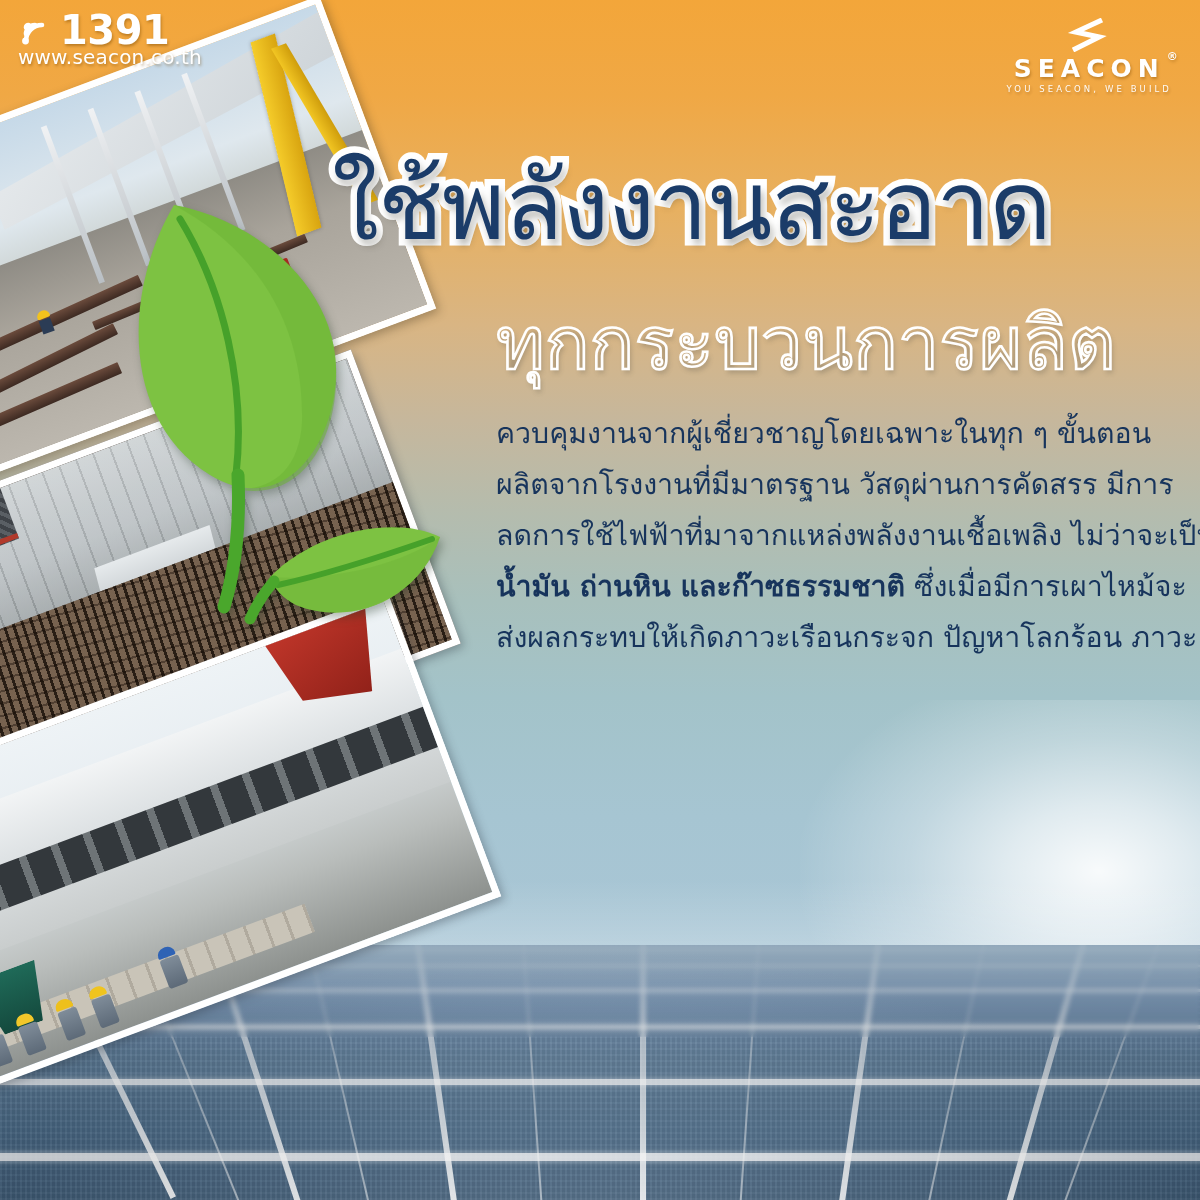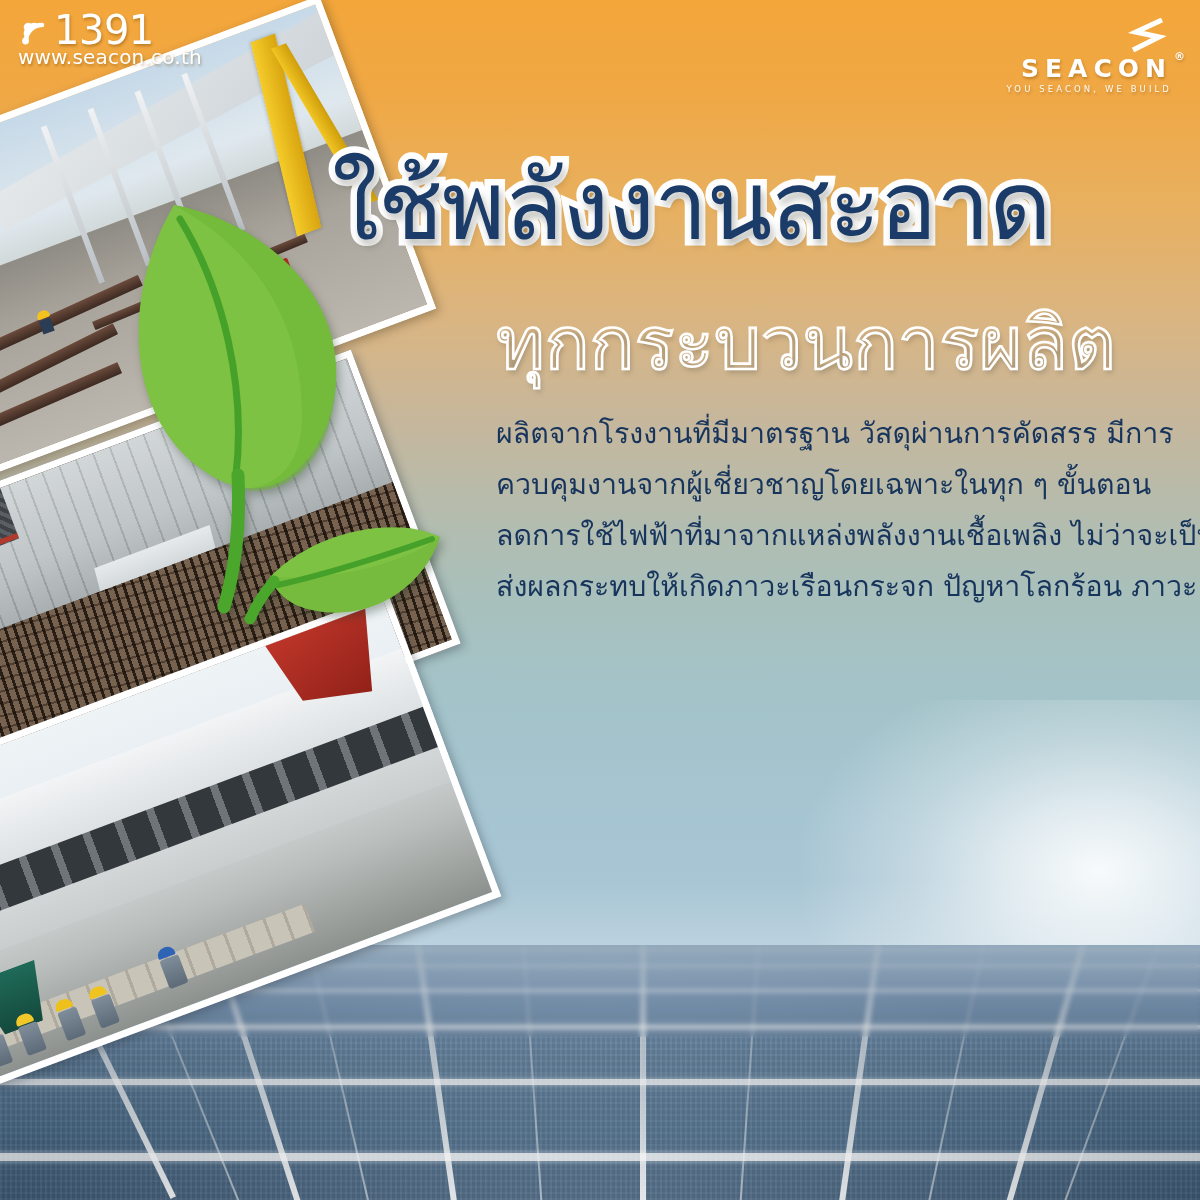--- a/index.html
+++ b/index.html
@@ -93,29 +93,30 @@
   .contact {
     position: absolute; left: 18px; top: 12px;
     color: #fff;
     text-shadow: 1px 2px 3px rgba(120,70,0,0.45);
     z-index: 40;
   }
   .contact .row1 { display: flex; align-items: flex-end; gap: 2px; }
   .wifi-icon { width: 34px; height: 32px; position: relative; display:inline-block; margin-bottom: 2px;}
   .wifi-icon svg { display:block; }
   .hotline {
-    font-size: 40px; font-weight: normal; line-height: .92;
+    font-size: 40px; font-weight: bold; line-height: .92;
     letter-spacing: -0.5px;
+    margin-left: 6px;
   }
   .website { font-size: 20px; line-height: 1.05; margin-top: -2px; letter-spacing: .2px;}
 
   
   .brand {
     position: absolute; right: 28px; top: 18px;
-    text-align: right; color: #fff; z-index: 40;
+    text-align: center; color: #fff; z-index: 40;
     text-shadow: 1px 2px 3px rgba(120,70,0,0.4);
   }
   .brand .mark { height: 34px; margin-bottom: 2px; }
   .brand .wordmark {
     font-size: 25px; letter-spacing: 6px; font-weight: 600;
     position: relative; display: inline-block;
   }
   .brand .regmark {
     position: absolute; top: -4px; right: -13px;
     font-size: 11px; letter-spacing: 0;
@@ -426,20 +427,21 @@
       <span class="regmark">®</span>
     </div>
     <div class="tagline">YOU SEACON, WE BUILD</div>
   </div>
 
   <div class="textcol">
     <div class="headline">ใช้พลังงานสะอาด</div>
     <div class="subheadline">ทุกกระบวนการผลิต</div>
 
     <div class="body">
+      <p class="line"><span class="b"></span><span>ควบคุมงานจากผู้เชี่ยวชาญโดยเฉพาะในทุก ๆ ขั้นตอน</span></p>
       <p class="line"><span class="b"></span><span>ผลิตจากโรงงานที่มีมาตรฐาน วัสดุผ่านการคัดสรร มีการ</span></p>
-      <p class="line"><span class="b"></span><span>ควบคุมงานจากผู้เชี่ยวชาญโดยเฉพาะในทุก ๆ ขั้นตอน</span></p>
       <p class="line"><span class="b"></span><span>ลดการใช้ไฟฟ้าที่มาจากแหล่งพลังงานเชื้อเพลิง ไม่ว่าจะเป็น</span></p>
+      <p class="line"><span class="b">น้ำมัน ถ่านหิน และก๊าซธรรมชาติ</span><span> ซึ่งเมื่อมีการเผาไหม้จะ</span></p>
       <p class="line"><span class="b"></span><span>ส่งผลกระทบให้เกิดภาวะเรือนกระจก ปัญหาโลกร้อน ภาวะ</span></p>
     </div>
   </div>
 
 </div>
 
 </body></html>

